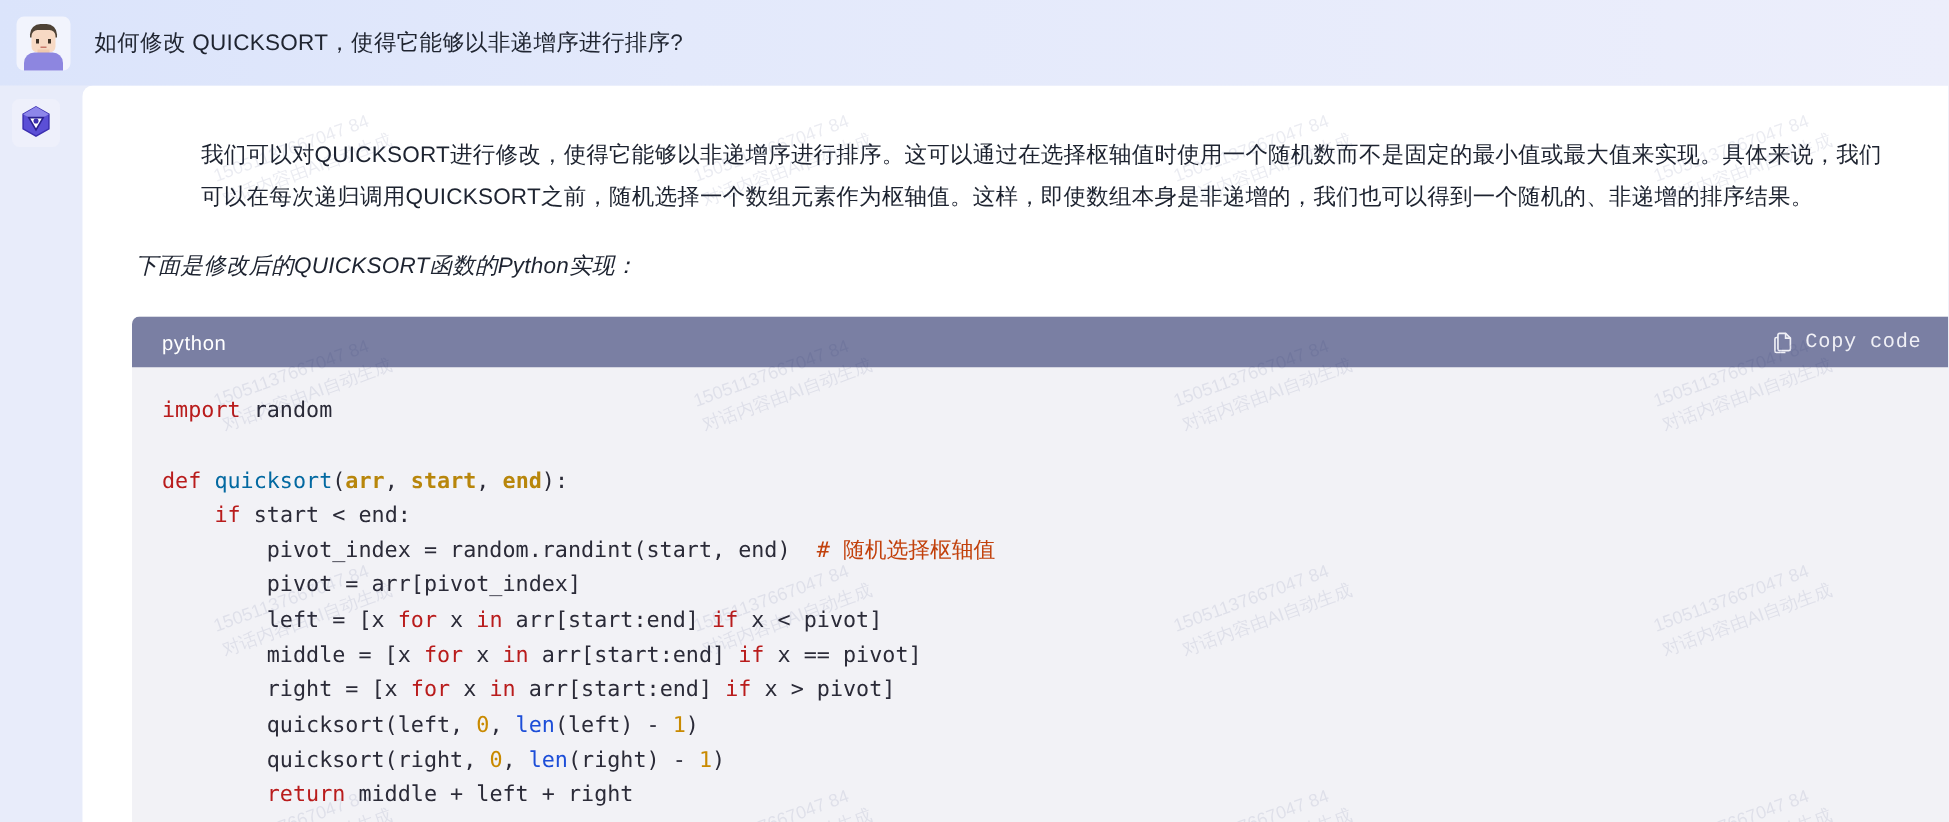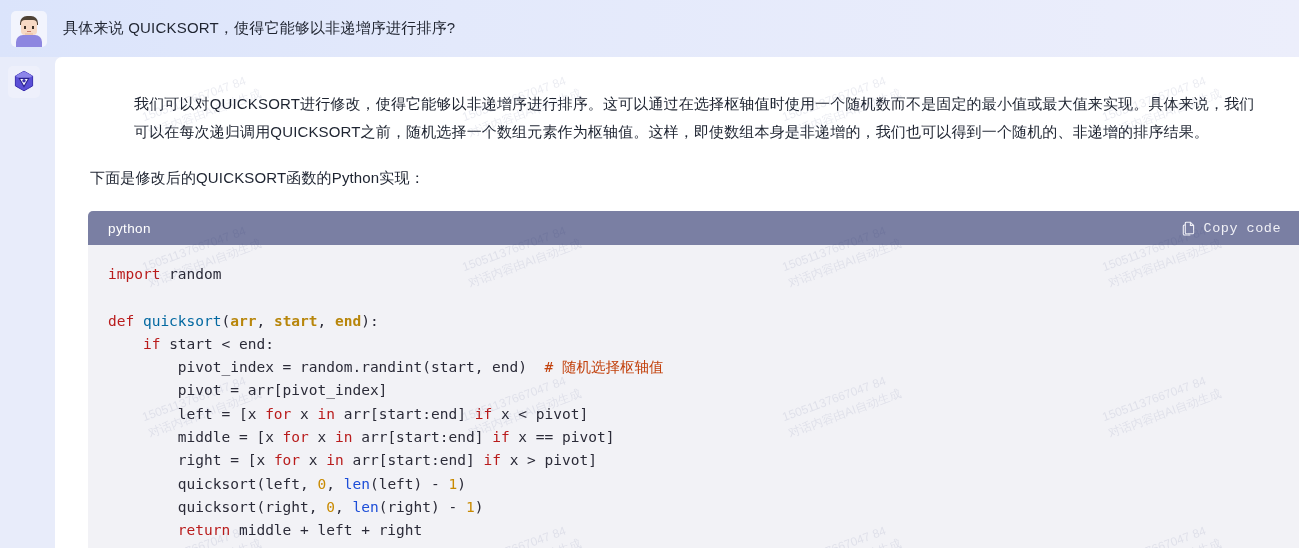--- a/index.html
+++ b/index.html
@@ -109,21 +109,21 @@
     overflow: hidden;
   }
   .para {
     font-size: 15px;
     line-height: 28px;
     color: #1d2330;
     padding: 0 35px 0 35px;
     letter-spacing: 0.15px;
   }
   .para.p1 { padding-top: 33px; margin-left: 44px; }
-  .para.p2 { padding-top: 18px; }
+  .para.p2 { padding-top: 18px; font-style: italic; }
 
   
   .code-block {
     position: absolute;
     left: 33px; top: 154px;
     width: 1211px;
     border-radius: 5px 0 0 0;
     overflow: hidden;
     background: #f2f2f6;
   }
@@ -177,21 +177,21 @@
 <div class="user-row">
   <div class="avatar-user">
     <div class="av-hair"></div>
     <div class="av-face"></div>
     <div class="av-eye-l"></div>
     <div class="av-eye-r"></div>
     <div class="av-mouth"></div>
     <div class="av-neck"></div>
     <div class="av-body"></div>
   </div>
-  <div class="user-text">具体来说 QUICKSORT，使得它能够以非递增序进行排序?</div>
+  <div class="user-text">如何修改 QUICKSORT，使得它能够以非递增序进行排序?</div>
 </div>
 
 <div class="avatar-bot">
   <svg width="26" height="26" viewBox="0 0 26 26" aria-hidden="true">
     <g>
       <path d="M13 2.2 L21.6 7.1 L21.6 16.9 L13 21.8 L4.4 16.9 L4.4 7.1 Z" fill="#5b4fd6" stroke="#3b2fb0" stroke-width="1"></path>
       <path d="M13 2.2 L21.6 7.1 L13 12 L4.4 7.1 Z" fill="#8d86ea"></path>
       <path d="M8.2 9.4 L17.8 9.4 L13 17.6 Z" fill="#ffffff" stroke="#2a2190" stroke-width="1.1"></path>
       <circle cx="13" cy="11.7" r="1.7" fill="#3b2fb0"></circle>
     </g>

